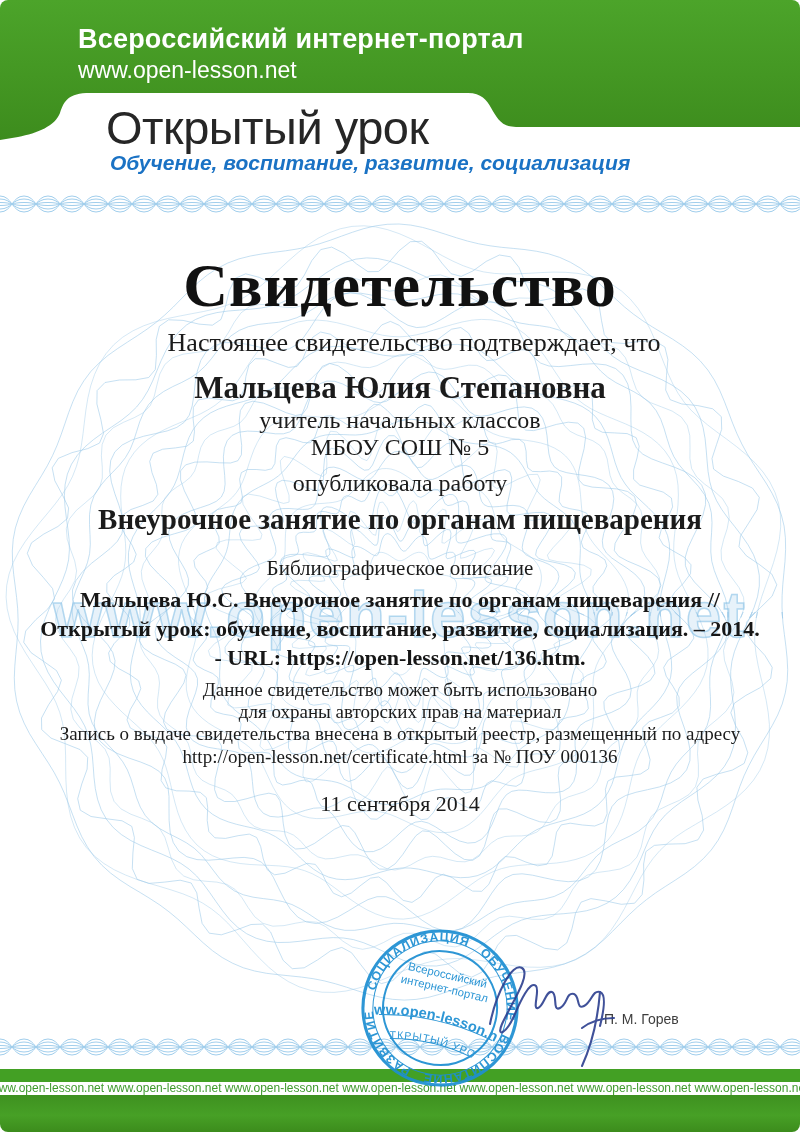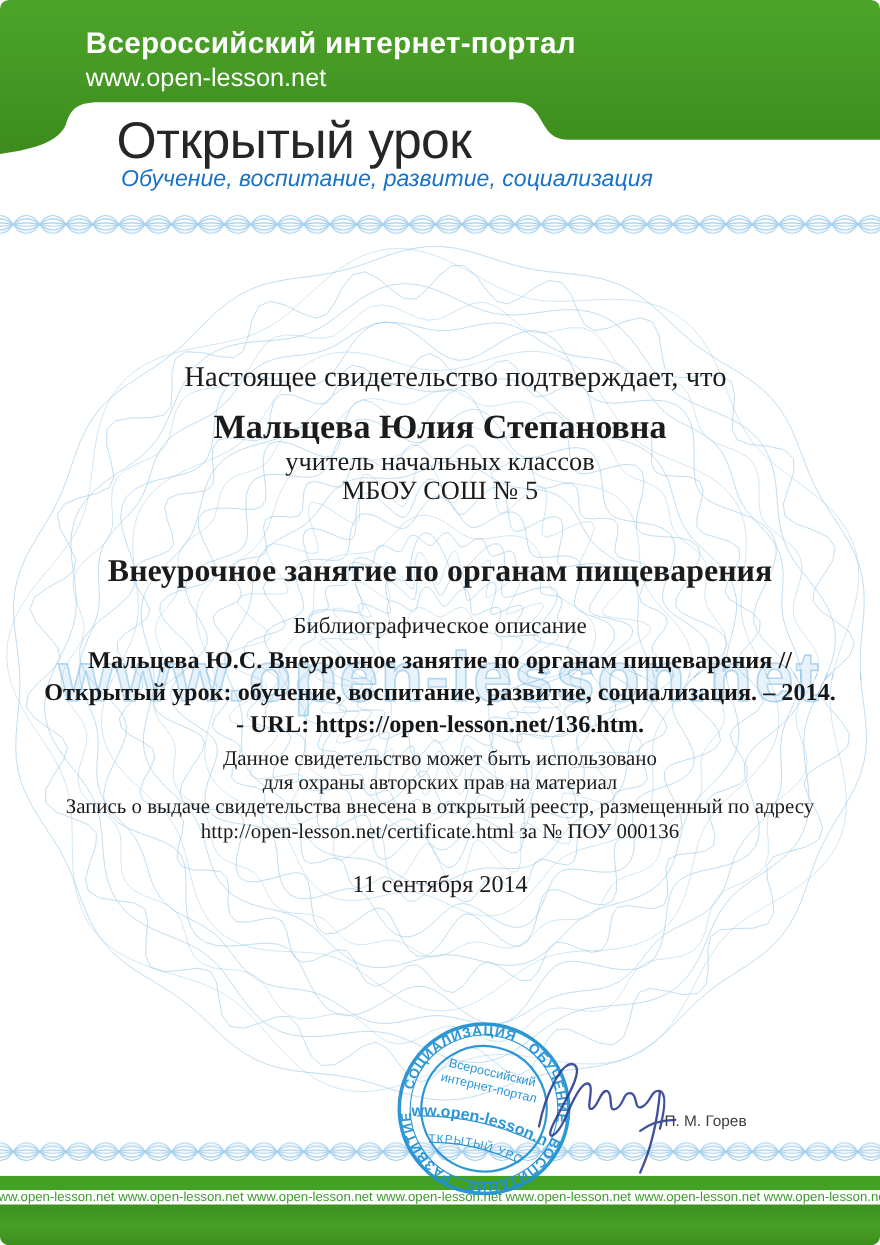--- a/index.html
+++ b/index.html
@@ -10,21 +10,21 @@
   .ctr{left:0;right:0;text-align:center;}
   
   .hdr-svg{top:0;left:0;}
   .hdr-portal{top:24px;left:78px;font-family:"Liberation Sans",sans-serif;
               font-weight:bold;font-size:27px;color:#ffffff;letter-spacing:.2px;}
   .hdr-site{top:57px;left:78px;font-family:"Liberation Sans",sans-serif;
             font-size:23px;color:#ffffff;}
   .logo-title{top:100px;left:106px;font-family:"Liberation Sans",sans-serif;
               font-size:47px;color:#262626;letter-spacing:-.5px;}
   .logo-sub{top:151px;left:110px;font-family:"Liberation Sans",sans-serif;
-            font-style:italic;font-size:21px;color:#1a72c4;}
+            font-style:italic;font-size:21px;color:#1a72c4;font-weight:bold;}
   
   .band-top{top:192px;left:0;}
   .band-bottom{top:1035px;left:0;}
   
   .rosette{top:0;left:0;pointer-events:none;}
   .watermark{top:578px;left:0;right:0;text-align:center;white-space:nowrap;
              font-family:"Liberation Sans",sans-serif;font-weight:bold;font-size:64px;
              letter-spacing:2px;color:rgba(170,210,238,0.28);
              -webkit-text-stroke:1.5px rgba(125,188,228,0.55);}
   
@@ -127,24 +127,26 @@
   <div class="abs logo-title">Открытый урок</div>
   <div class="abs logo-sub">Обучение, воспитание, развитие, социализация</div>
 
   <svg class="abs band-top" width="800" height="24">
       <rect width="800" height="24" fill="url(#lat)"></rect>
     </svg>
   <svg class="abs band-bottom" width="800" height="26">
       <rect width="800" height="26" fill="url(#lat)"></rect>
     </svg>
 
+  <div class="abs ctr z1 cert-title">Свидетельство</div>
   <div class="abs ctr z1 confirm">Настоящее свидетельство подтверждает, что</div>
   <div class="abs ctr z1 name">Мальцева Юлия Степановна</div>
   <div class="abs ctr z1 role">учитель начальных классов</div>
   <div class="abs ctr z1 school">МБОУ СОШ № 5</div>
+  <div class="abs ctr z1 action">опубликовала работу</div>
   <div class="abs ctr z1 work">Внеурочное занятие по органам пищеварения</div>
   <div class="abs ctr z1 bib-label">Библиографическое описание</div>
   <div class="abs z1 bib-text">Мальцева Ю.С. Внеурочное занятие по органам пищеварения // Открытый урок: обучение, воспитание, развитие, социализация. – 2014. - URL: https://open-lesson.net/136.htm.</div>
   <div class="abs ctr z1 small-line l-usage1">Данное свидетельство может быть использовано</div>
   <div class="abs ctr z1 small-line l-reg1">Запись о выдаче свидетельства внесена в открытый реестр, размещенный по адресу</div>
   <div class="abs ctr z1 small-line l-usage2">для охраны авторских прав на материал</div>
   <div class="abs ctr z1 small-line l-reg2">http://open-lesson.net/certificate.html за № ПОУ 000136</div>
   <div class="abs ctr z1 date">11 сентября 2014</div>
 
   <div class="abs z1 editor-name">П. М. Горев</div>

